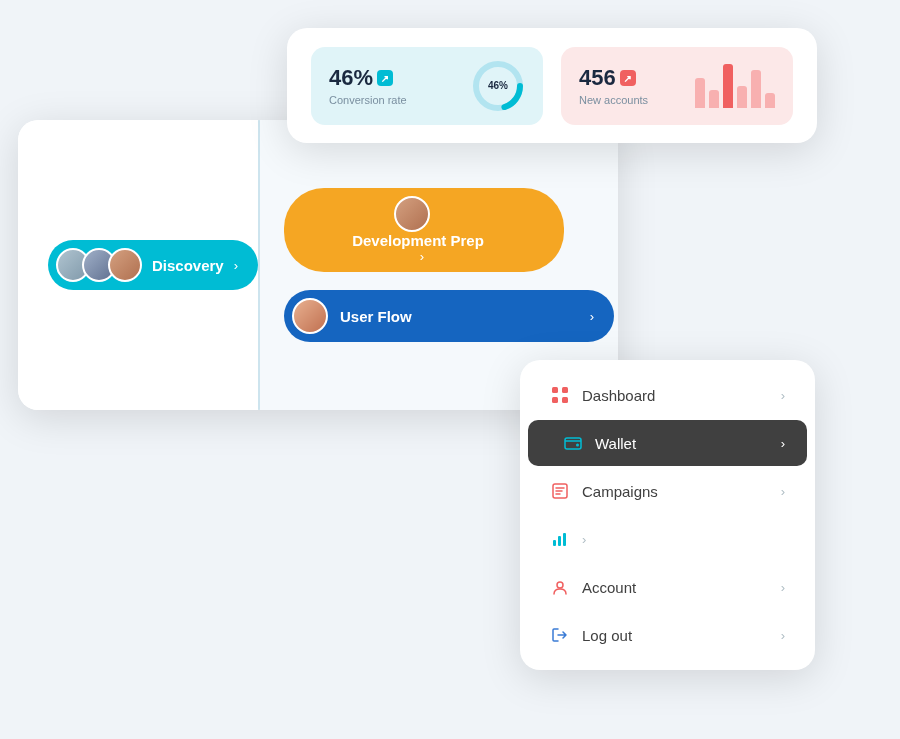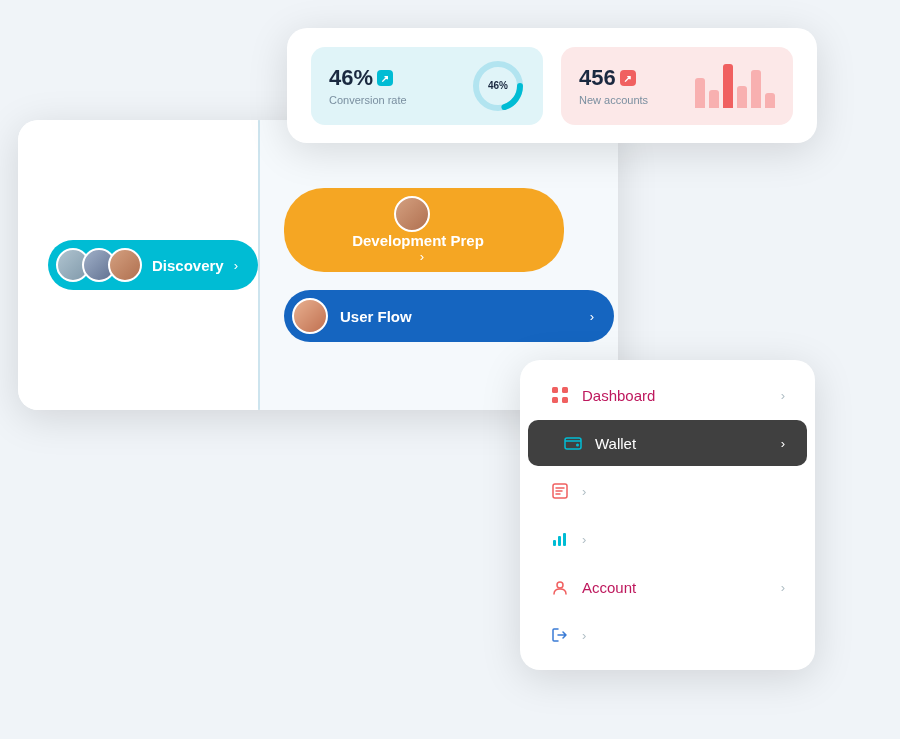--- a/index.html
+++ b/index.html
@@ -265,21 +265,21 @@
       flex-shrink: 0;
     }
     .menu-icon.pink { color: #f06060; }
     .menu-icon.teal { color: #00bcd4; }
     .menu-icon.blue { color: #3a7bd5; }
     .menu-icon.active-icon { color: #00bcd4; }
     .menu-label {
       flex: 1;
       font-size: 15px;
       font-weight: 500;
-      color: #be185d;
+      color: #404040;
     }
     .menu-chevron {
       font-size: 13px;
       color: #b0bec5;
     }
   </style>
 </head>
 <body>
 
 <div class="card stats-card">
@@ -380,20 +380,21 @@
     <span class="menu-chevron">›</span>
   </div>
 
   <div class="menu-item">
     <span class="menu-icon pink">
       <svg width="18" height="18" viewBox="0 0 18 18" fill="none">
         <rect x="2" y="2" width="14" height="14" rx="2" stroke="#f06060" stroke-width="1.5"></rect>
         <path d="M5 6h8M5 9h6M5 12h4" stroke="#f06060" stroke-width="1.5" stroke-linecap="round"></path>
       </svg>
     </span>
+    <span class="menu-label">Campaigns</span>
     <span class="menu-chevron">›</span>
   </div>
 
   <div class="menu-item">
     <span class="menu-icon teal">
       <svg width="18" height="18" viewBox="0 0 18 18" fill="none">
         <rect x="2" y="10" width="3" height="6" rx="1" fill="#00bcd4"></rect>
         <rect x="7" y="6" width="3" height="10" rx="1" fill="#00bcd4"></rect>
         <rect x="12" y="3" width="3" height="13" rx="1" fill="#00bcd4"></rect>
       </svg>
@@ -412,15 +413,16 @@
     <span class="menu-chevron">›</span>
   </div>
 
   <div class="menu-item">
     <span class="menu-icon blue">
       <svg width="18" height="18" viewBox="0 0 18 18" fill="none">
         <path d="M7 3H3a1 1 0 00-1 1v10a1 1 0 001 1h4" stroke="#3a7bd5" stroke-width="1.5" stroke-linecap="round"></path>
         <path d="M12 6l3 3-3 3M15 9H7" stroke="#3a7bd5" stroke-width="1.5" stroke-linecap="round" stroke-linejoin="round"></path>
       </svg>
     </span>
+    <span class="menu-label">Log out</span>
     <span class="menu-chevron">›</span>
   </div>
 </div>
 
 </body></html>

